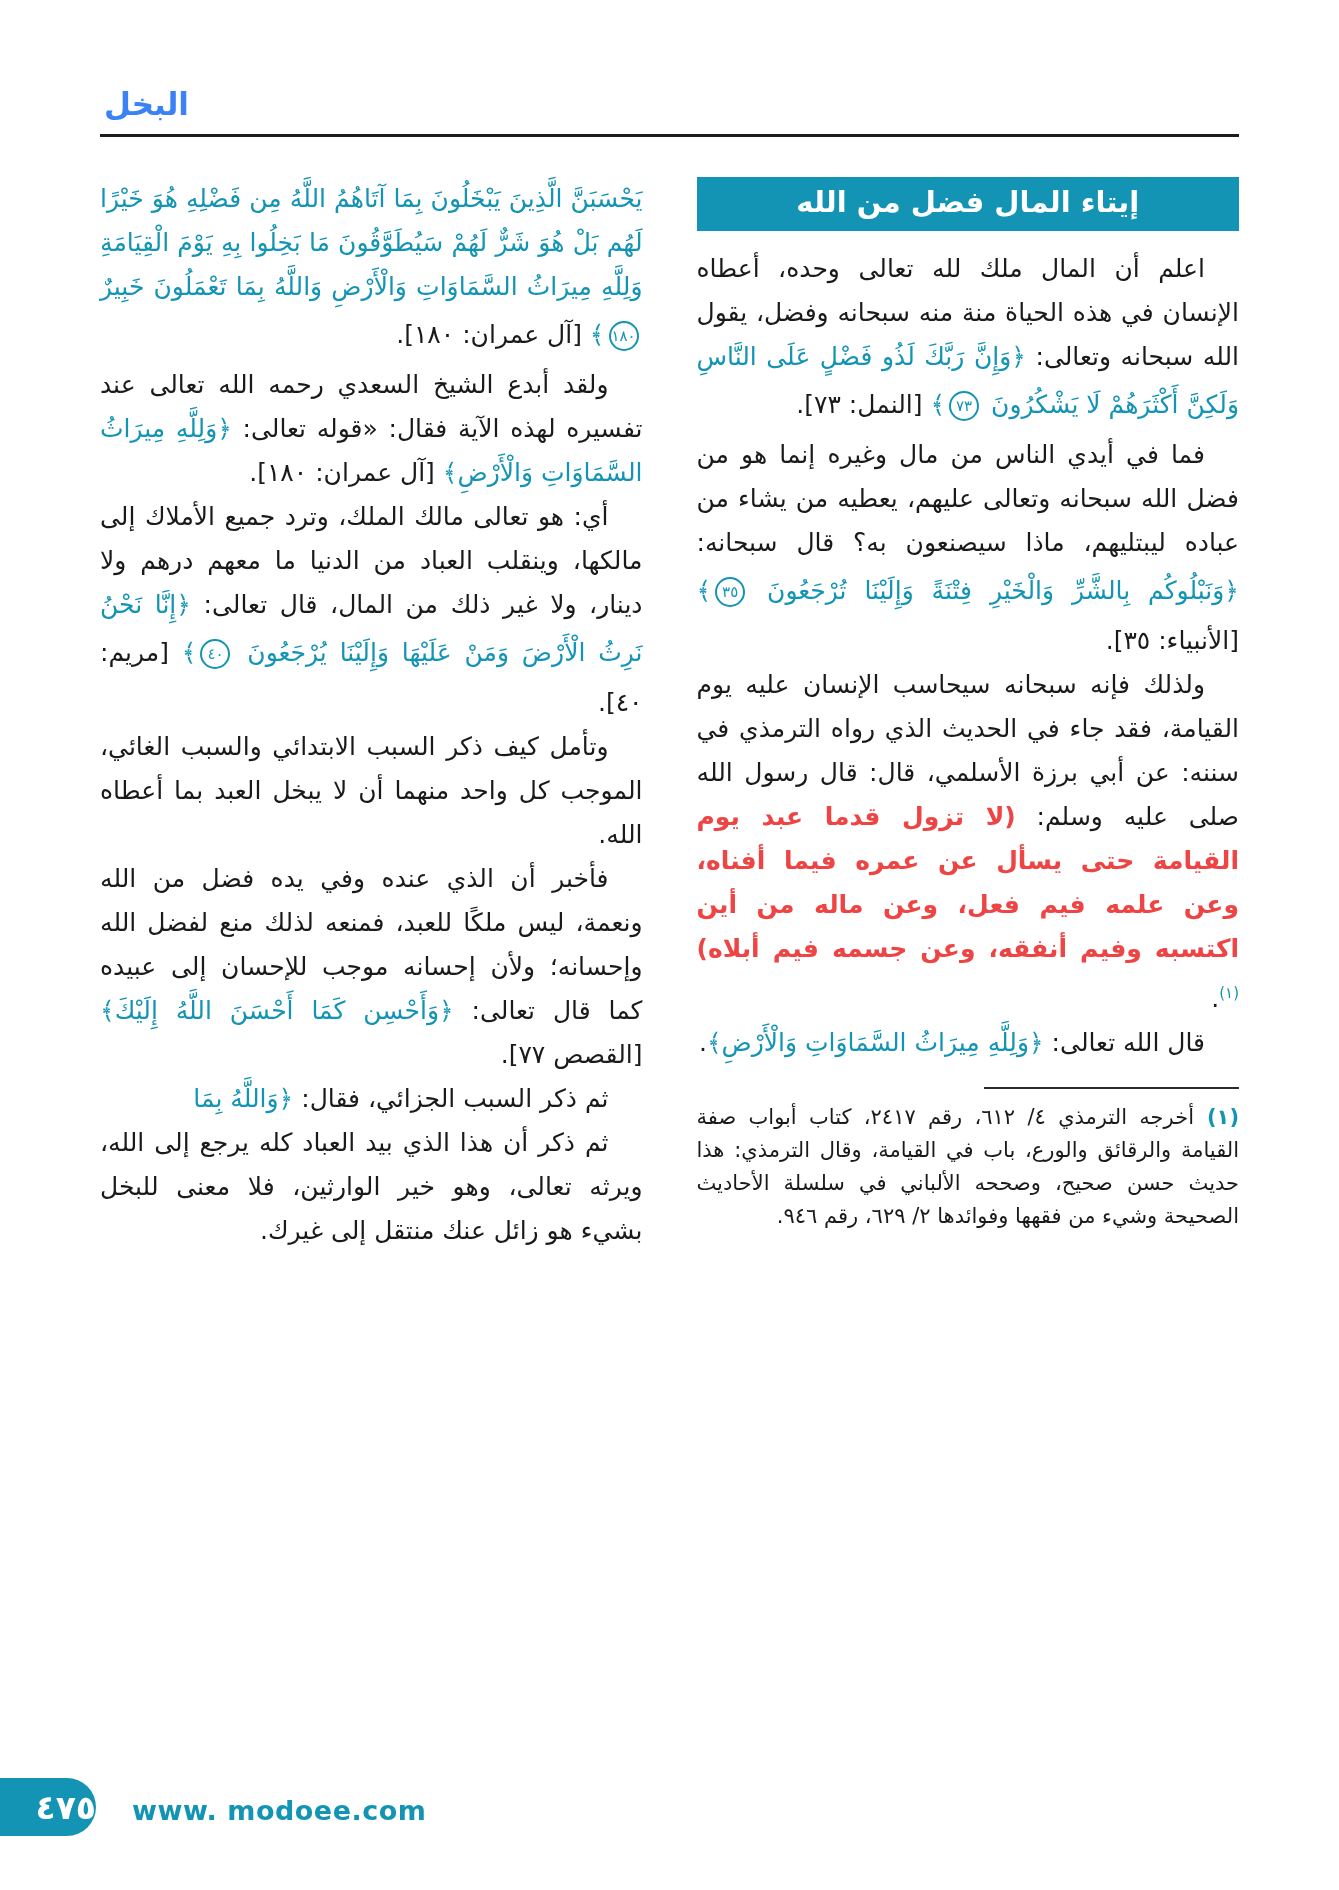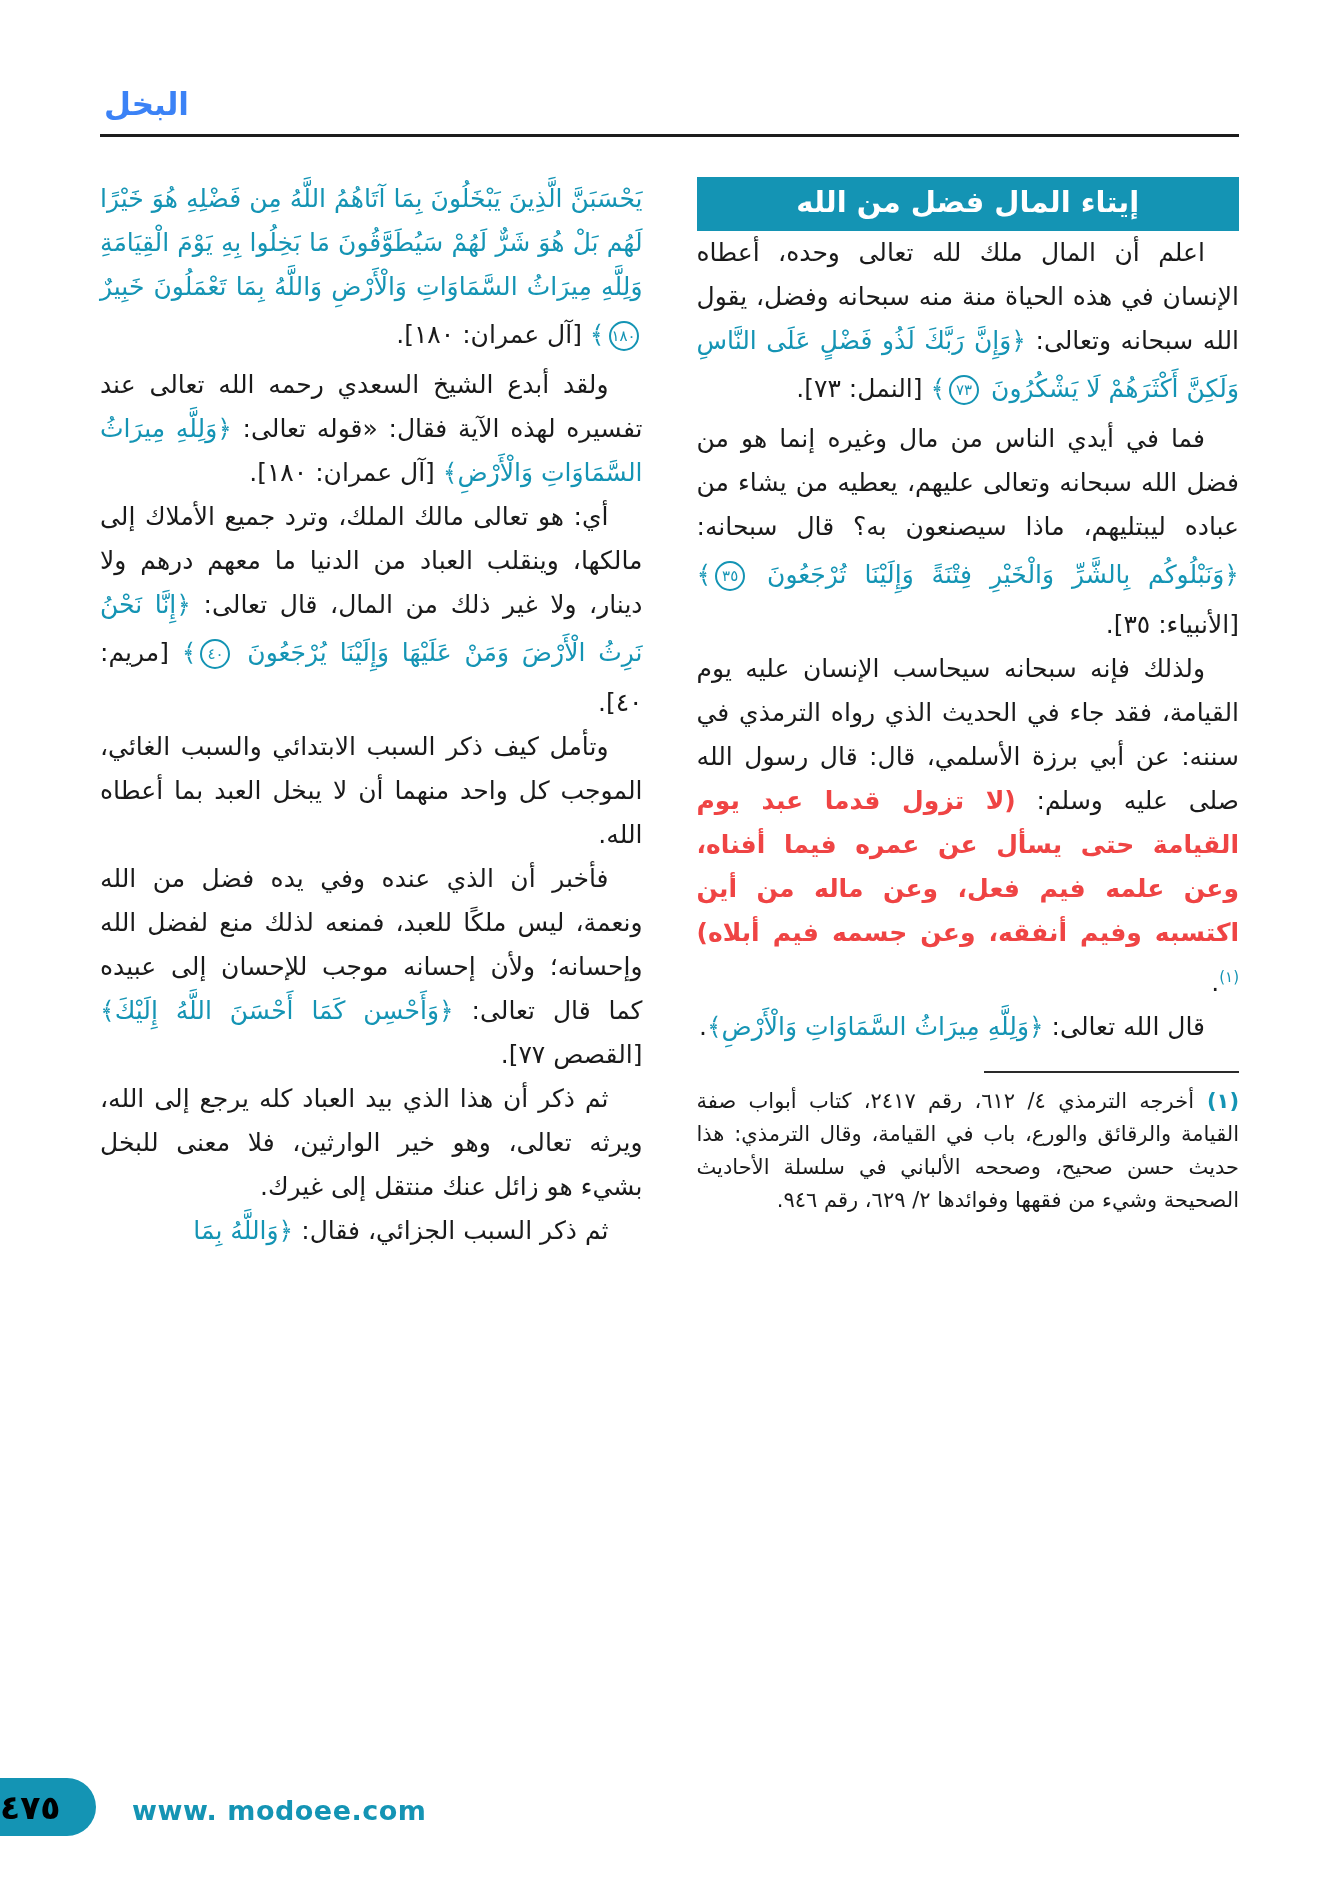--- a/index.html
+++ b/index.html
@@ -17,21 +17,21 @@
   .page-header{direction:rtl;}
   .header-title{
     font-size:31px;font-weight:bold;text-align:left;color:#3b82f6;
     padding-left:4px;
   }
   .header-rule{border-bottom:3px solid #1c1c1c;margin-top:12px;}
   .content{display:flex;gap:54px;margin-top:40px;direction:rtl;}
   .col{flex:1;min-width:0;}
   .section-box{
     background:var(--teal);color:#fff;font-weight:bold;font-size:29px;
-    text-align:center;padding:8px 4px 12px;
+    text-align:center;padding:8px 4px 12px;margin-bottom:16px;
   }
   .para{
     font-size:25px;line-height:44px;text-align:justify;text-indent:34px;
     direction:rtl;
   }
   .para.noindent{text-indent:0;}
   .seg-normal{color:var(--ink);}
   .seg-bold{color:#ef4444;font-weight:bold;}
   .seg-quran{color:var(--teal);}
   .seg-sup{color:var(--teal);font-size:15px;}
@@ -41,22 +41,22 @@
     text-align:center;text-indent:0;vertical-align:middle;margin:12px 4px;
   }
   .footnote{margin-top:22px;direction:rtl;}
   .footnote-rule{width:255px;border-top:2px solid #2a2a2a;margin-bottom:12px;}
   .footnote-item{
     font-size:21px;line-height:33px;text-align:justify;direction:rtl;
   }
   .fn-marker{color:var(--teal);font-weight:bold;}
   .page-tab{
     position:absolute;left:0;bottom:54px;width:96px;height:58px;
-    background:var(--teal);border-radius:0 29px 29px 0;color:#000000;
-    display:flex;align-items:center;justify-content:flex-end;
+    background:var(--teal);border-radius:0 29px 29px 0;color:#ffffff;
+    display:flex;align-items:center;justify-content:flex-start;
     font-size:33px;font-weight:bold;direction:rtl;
   }
   .website{
     position:absolute;left:132px;bottom:64px;color:var(--teal);
     font-weight:bold;font-size:27px;direction:ltr;letter-spacing:0.5px;
   }
 </style>
 </head>
 <body>
 
@@ -86,22 +86,22 @@
         </div>
       </section>
 
       <section class="col col-left">
         <div class="col-body">
             <p class="para noindent"><span class="seg-quran">يَحْسَبَنَّ الَّذِينَ يَبْخَلُونَ بِمَا آتَاهُمُ اللَّهُ مِن فَضْلِهِ هُوَ خَيْرًا لَهُم بَلْ هُوَ شَرٌّ لَهُمْ سَيُطَوَّقُونَ مَا بَخِلُوا بِهِ يَوْمَ الْقِيَامَةِ وَلِلَّهِ مِيرَاثُ السَّمَاوَاتِ وَالْأَرْضِ وَاللَّهُ بِمَا تَعْمَلُونَ خَبِيرٌ </span><span class="ayah-num">١٨٠</span><span class="seg-quran">﴾</span><span class="seg-normal"> [آل عمران: ١٨٠].</span></p>
             <p class="para"><span class="seg-normal">ولقد أبدع الشيخ السعدي رحمه الله تعالى عند تفسيره لهذه الآية فقال: «قوله تعالى: </span><span class="seg-quran">﴿وَلِلَّهِ مِيرَاثُ السَّمَاوَاتِ وَالْأَرْضِ﴾</span><span class="seg-normal"> [آل عمران: ١٨٠].</span></p>
             <p class="para"><span class="seg-normal">أي: هو تعالى مالك الملك، وترد جميع الأملاك إلى مالكها، وينقلب العباد من الدنيا ما معهم درهم ولا دينار، ولا غير ذلك من المال، قال تعالى: </span><span class="seg-quran">﴿إِنَّا نَحْنُ نَرِثُ الْأَرْضَ وَمَنْ عَلَيْهَا وَإِلَيْنَا يُرْجَعُونَ </span><span class="ayah-num">٤٠</span><span class="seg-quran">﴾</span><span class="seg-normal"> [مريم: ٤٠].</span></p>
             <p class="para"><span class="seg-normal">وتأمل كيف ذكر السبب الابتدائي والسبب الغائي، الموجب كل واحد منهما أن لا يبخل العبد بما أعطاه الله.</span></p>
             <p class="para"><span class="seg-normal">فأخبر أن الذي عنده وفي يده فضل من الله ونعمة، ليس ملكًا للعبد، فمنعه لذلك منع لفضل الله وإحسانه؛ ولأن إحسانه موجب للإحسان إلى عبيده كما قال تعالى: </span><span class="seg-quran">﴿وَأَحْسِن كَمَا أَحْسَنَ اللَّهُ إِلَيْكَ﴾</span><span class="seg-normal"> [القصص ٧٧].</span></p>
+            <p class="para"><span class="seg-normal">ثم ذكر السبب الجزائي، فقال: </span><span class="seg-quran">﴿وَاللَّهُ بِمَا</span></p>
             <p class="para"><span class="seg-normal">ثم ذكر أن هذا الذي بيد العباد كله يرجع إلى الله، ويرثه تعالى، وهو خير الوارثين، فلا معنى للبخل بشيء هو زائل عنك منتقل إلى غيرك.</span></p>
-            <p class="para"><span class="seg-normal">ثم ذكر السبب الجزائي، فقال: </span><span class="seg-quran">﴿وَاللَّهُ بِمَا</span></p>
           </div>
       </section>
     </main>
   </div>
 
   <div class="page-tab">
     <span>٤٧٥</span>
   </div>
   <div class="website">www. modoee.com</div>
 </div>

